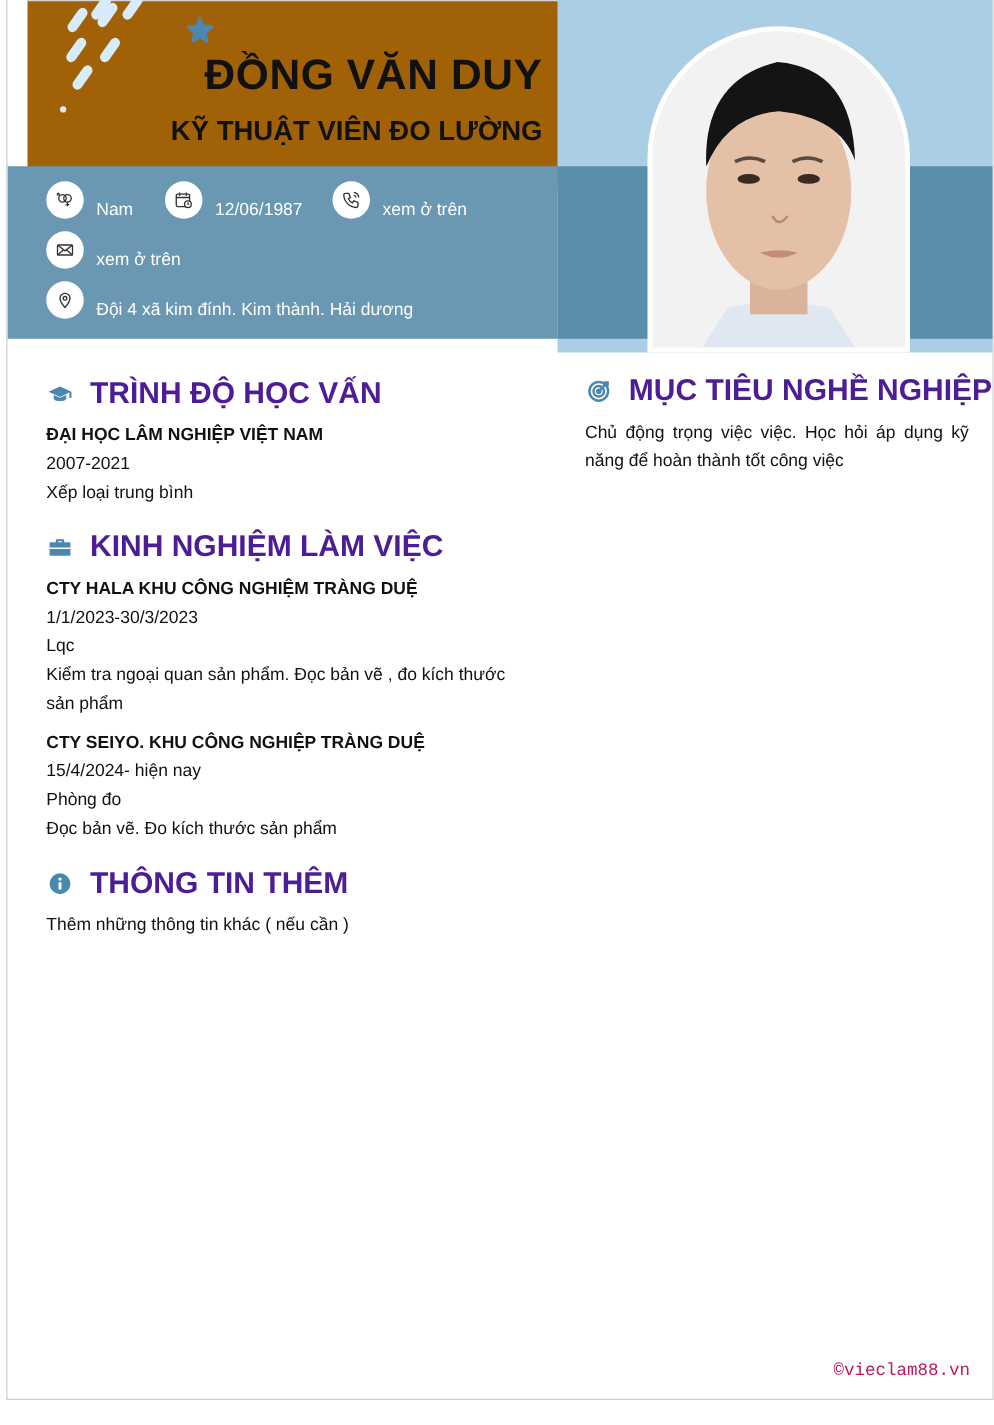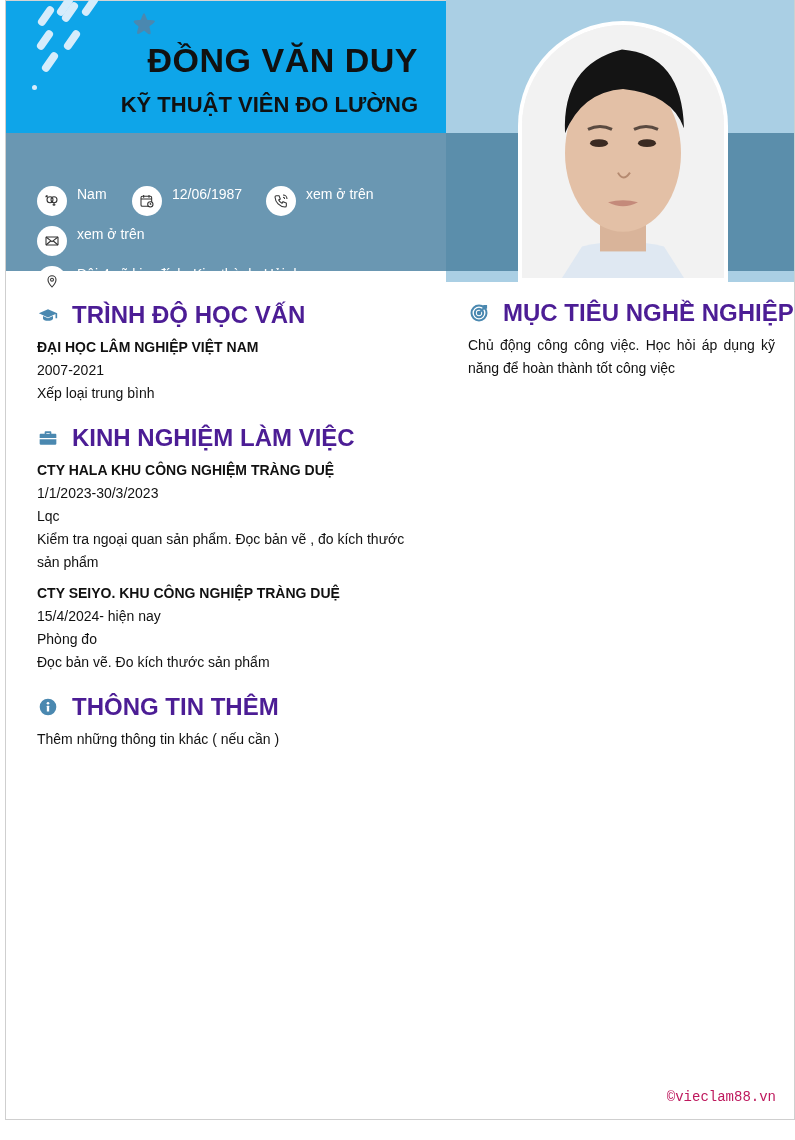--- a/index.html
+++ b/index.html
@@ -4,21 +4,21 @@
 <style>
   * { box-sizing: border-box; margin: 0; padding: 0; }
   html, body { width: 795px; height: 1140px; background: #ffffff; overflow: hidden; }
   body { font-family: "Liberation Sans", "DejaVu Sans", sans-serif; color: #111; position: relative; }
 
   .page {
     position: absolute; left: 5px; top: 0; width: 790px; height: 1120px;
     border: 1px solid #cfcfcf; border-top: none; background: #fff; overflow: hidden;
   }
   .hdr-left {
-    position: absolute; left: 0; top: 0; width: 440px; height: 152px; background: #0ea5e9;
+    position: absolute; left: 16px; top: 0; width: 440px; height: 152px; background: #a16207;
     border-top: 1px solid #d4d4d4;
   }
   .dash { position: absolute; width: 8px; height: 22px; border-radius: 5px; background: #d6ecfb; transform: rotate(35deg); }
   .dot { position: absolute; width: 5px; height: 5px; border-radius: 50%; background: #d6ecfb; }
   .star { position: absolute; left: 125px; top: 10px; width: 26px; height: 26px; }
 
   .name {
     position: absolute; right: 28px; top: 40px; font-size: 34px; font-weight: 700; color: #111;
     letter-spacing: 0.5px; text-align: right; white-space: nowrap;
   }
@@ -29,21 +29,21 @@
   .band-left {
     position: absolute; left: 0; top: 133px; width: 440px; height: 138px; background: #6a97b2;
   }
   .hdr-right {
     position: absolute; left: 440px; top: 0; width: 350px; height: 282px; background: #aacfe4;
   }
   .band-right {
     position: absolute; left: 440px; top: 133px; width: 350px; height: 138px; background: #5b8eab;
   }
 
-  .info-item { position: absolute; display: flex; align-items: flex-start; color: #fff; font-size: 14px; white-space: nowrap; margin-top: 41px; }
+  .info-item { position: absolute; display: flex; align-items: flex-end; color: #fff; font-size: 14px; white-space: nowrap; }
   .info-ico {
     width: 30px; height: 30px; border-radius: 50%; background: #fff; display: flex; align-items: center; justify-content: center;
     margin-right: 10px; flex: none;
   }
   .info-ico svg { width: 16px; height: 16px; }
 
   .photo {
     position: absolute; left: 512px; top: 21px; width: 210px; height: 261px;
     border-radius: 105px 105px 0 0; background: #fff; padding: 4px 4px 4px 4px;
   }
@@ -223,19 +223,19 @@
         <span class="sec-ico">
           <svg viewBox="0 0 24 24" fill="none" stroke="#4a88b0" stroke-width="2.4">
               <circle cx="12" cy="12" r="9"></circle>
               <circle cx="12" cy="12" r="5"></circle>
               <circle cx="12" cy="12" r="1.5" fill="#4a88b0"></circle>
               <path d="M12 12L20 4M17 3.5h3.5V7"></path>
             </svg>
         </span>
         <span>MỤC TIÊU NGHỀ NGHIỆP</span>
       </div>
-      <div class="line justify">Chủ động công công việc. Học hỏi áp dụng kỹ năng để hoàn thành tốt công việc</div>
+      <div class="line justify">Chủ động trọng việc việc. Học hỏi áp dụng kỹ năng để hoàn thành tốt công việc</div>
     </div>
 
   </div>
 
   <div class="footer">©vieclam88.vn</div>
 </div>
 
 </body></html>

